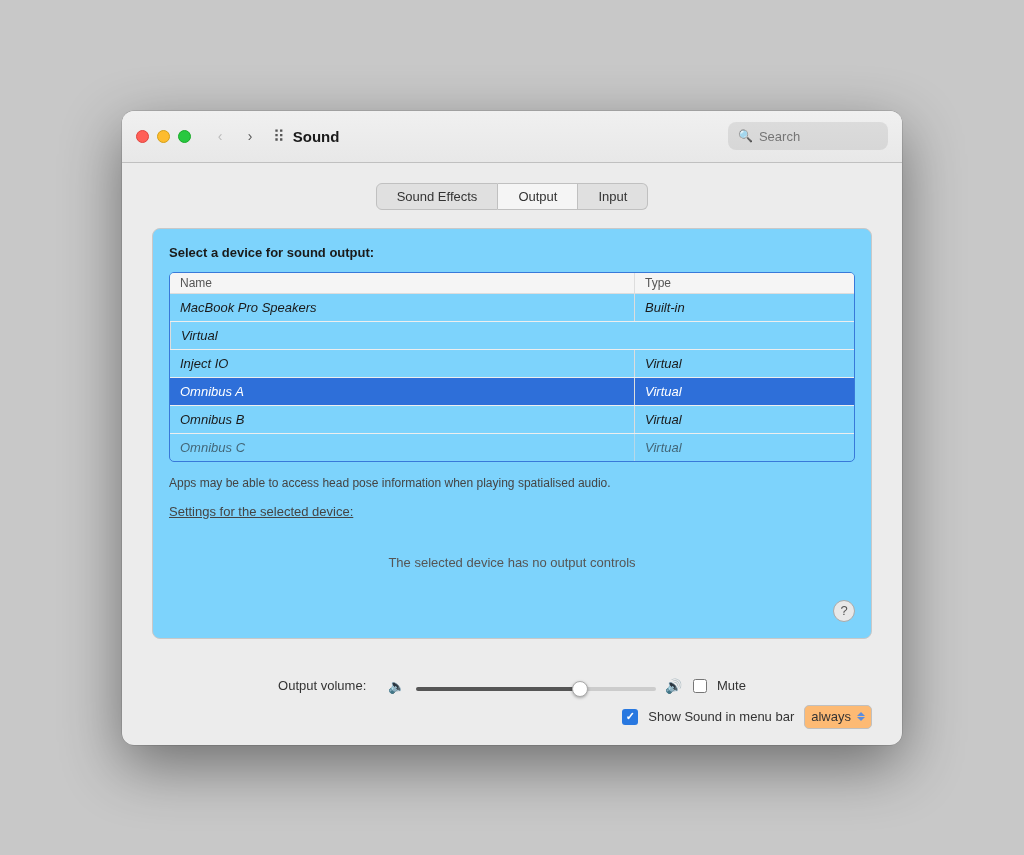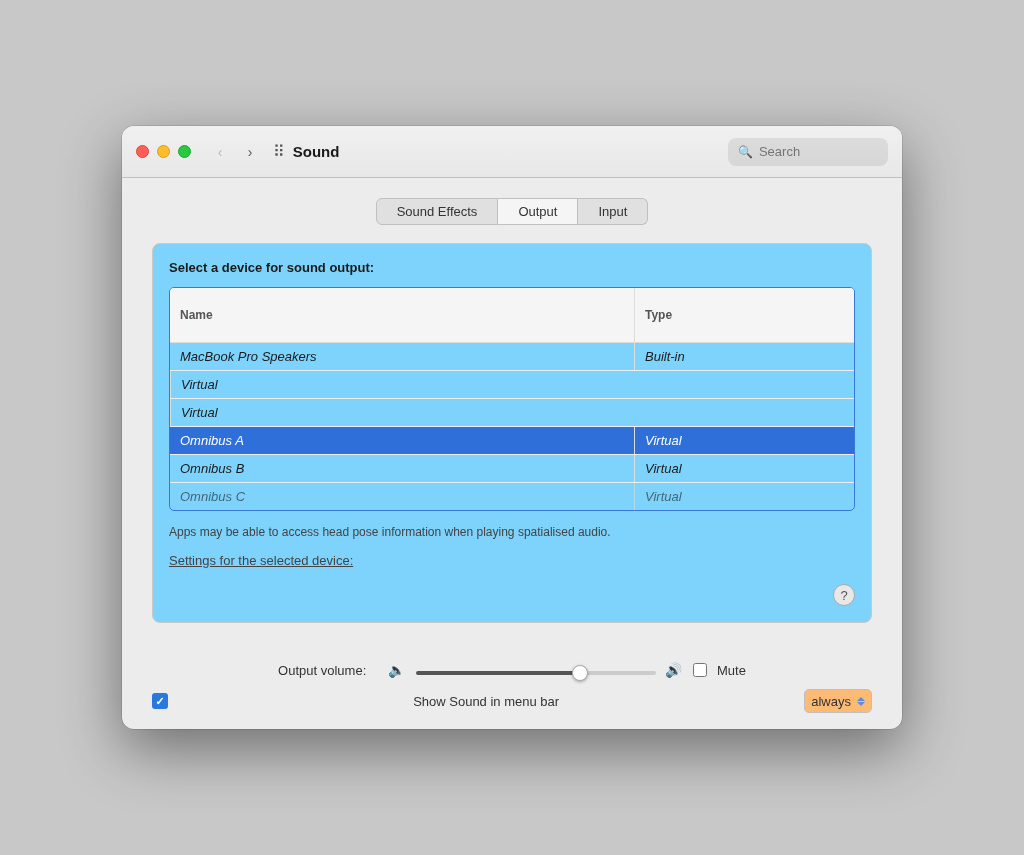--- a/index.html
+++ b/index.html
@@ -178,24 +178,24 @@
       margin-bottom: 12px;
     }
 
     .table-header {
       display: flex;
       background: #f5f5f5;
       border-bottom: 1px solid #ddd;
     }
 
     .table-header-cell {
-      padding: 20px 10px;
+      padding: 3px 10px;
       font-size: 12px;
       color: #555;
-      font-weight: 700;
+      font-weight: 400;
     }
 
     .col-name { flex: 1; }
     .col-type { width: 220px; border-left: 1px solid #ddd; }
 
     .table-row {
       display: flex;
       border-bottom: 1px solid #eee;
       cursor: pointer;
     }
@@ -326,21 +326,21 @@
     .mute-checkbox {
       width: 14px;
       height: 14px;
       cursor: pointer;
     }
 
     .menubar-row {
       display: flex;
       align-items: center;
       gap: 10px;
-      justify-content: space-between;
+      justify-content: flex-end;
     }
 
     .checkbox-checked {
       width: 16px;
       height: 16px;
       background: #2878e0;
       border-radius: 3px;
       display: flex;
       align-items: center;
       justify-content: center;
@@ -441,39 +441,41 @@
         </div>
 
         <div class="table-row">
           <div class="table-cell col-name">MacBook Pro Speakers</div>
           <div class="table-cell col-type">Built-in</div>
         </div>
         <div class="table-row">
           <div class="table-cell col-type">Virtual</div>
         </div>
         <div class="table-row">
+          <div class="table-cell col-name">Inject IO</div>
           <div class="table-cell col-type">Virtual</div>
         </div>
         <div class="table-row selected">
           <div class="table-cell col-name">Omnibus A</div>
           <div class="table-cell col-type">Virtual</div>
         </div>
         <div class="table-row">
           <div class="table-cell col-name">Omnibus B</div>
           <div class="table-cell col-type">Virtual</div>
         </div>
         <div class="table-row partial" style="border-bottom:none;">
           <div class="table-cell col-name">Omnibus C</div>
           <div class="table-cell col-type">Virtual</div>
         </div>
       </div>
 
       <p class="info-text">Apps may be able to access head pose information when playing spatialised audio.</p>
       <p class="settings-label">Settings for the selected device:</p>
 
+      <p class="no-controls-text">The selected device has no output controls</p>
 
       <div class="help-btn-container">
         <button class="help-btn">?</button>
       </div>
     </div>
   </div>
 
   <div class="bottom-controls">
     <div class="volume-row">
       <span class="volume-label">Output volume:</span>

